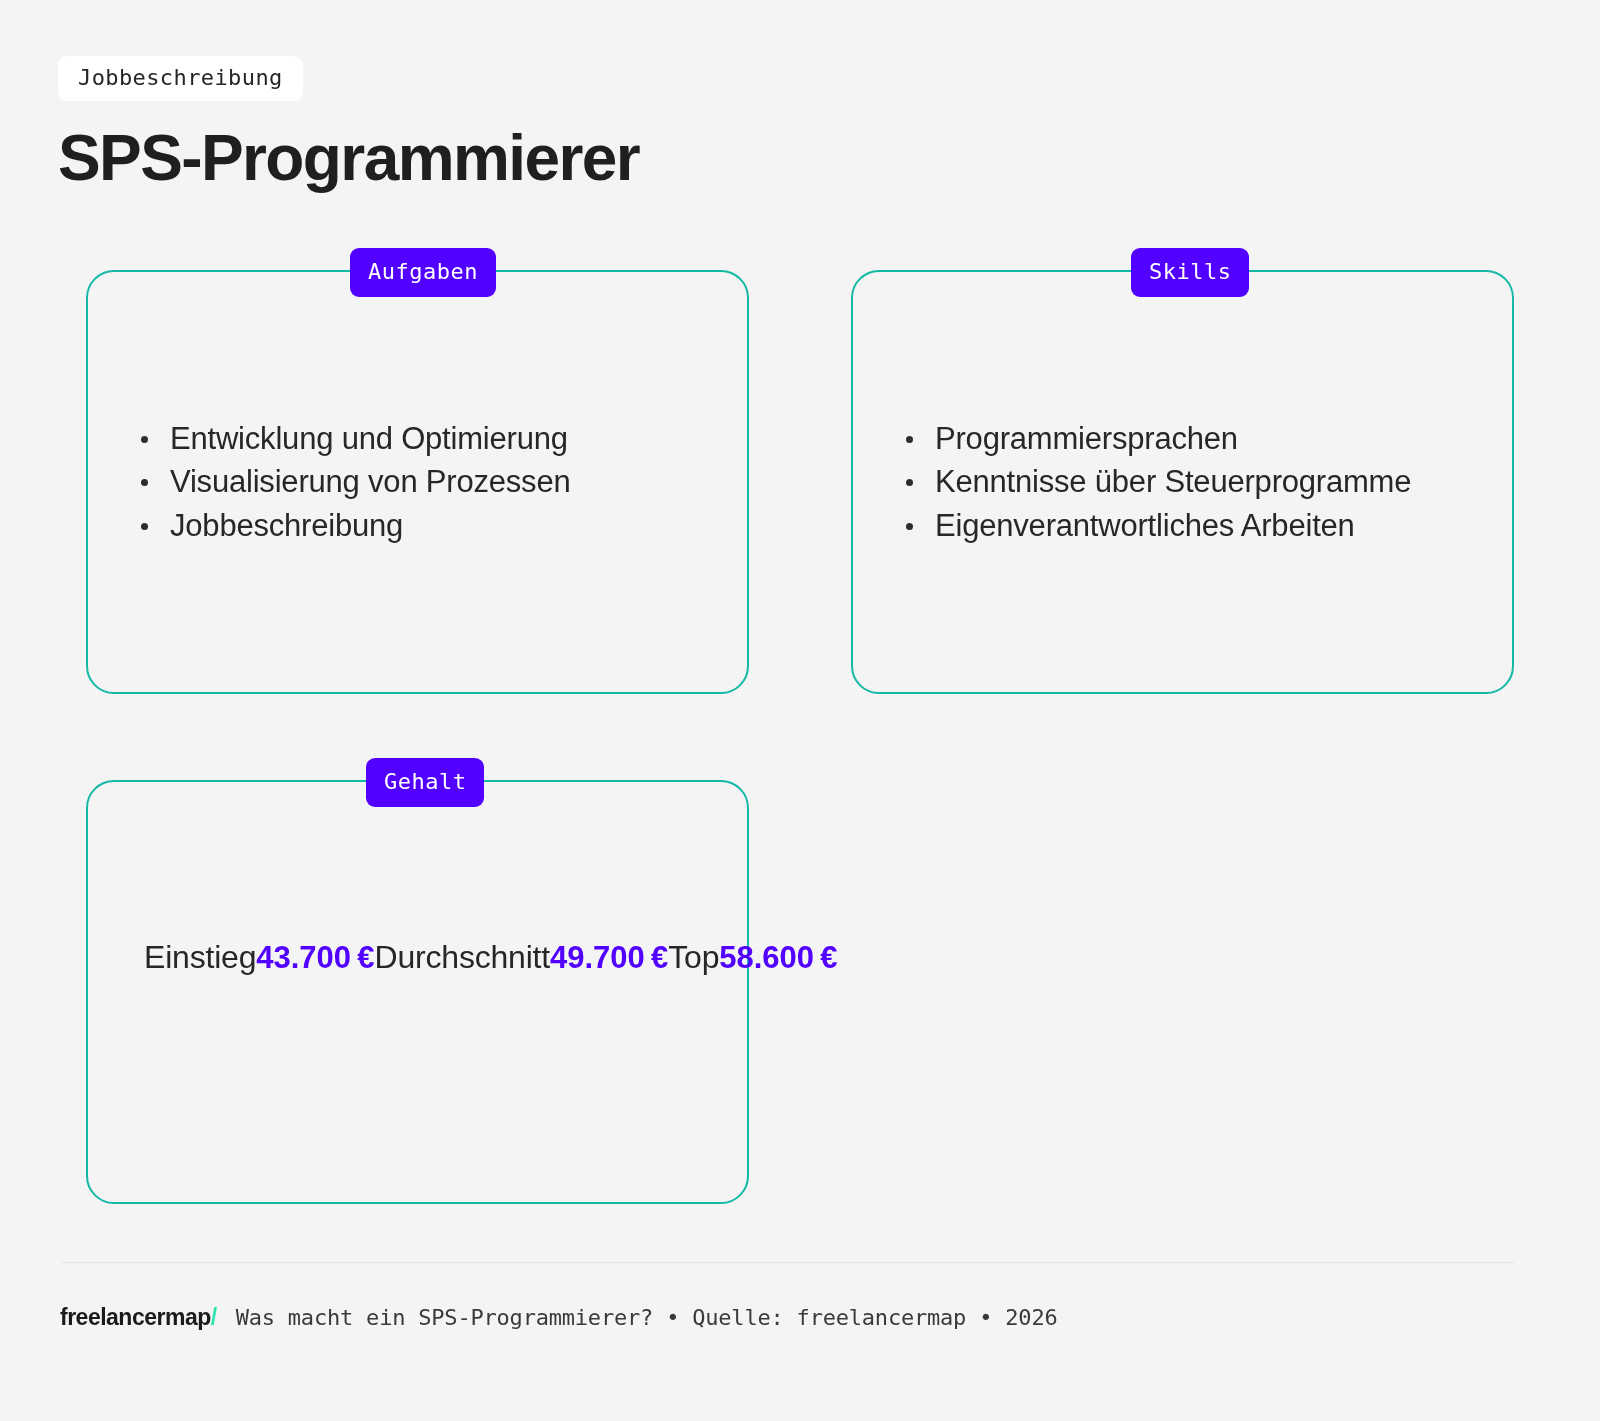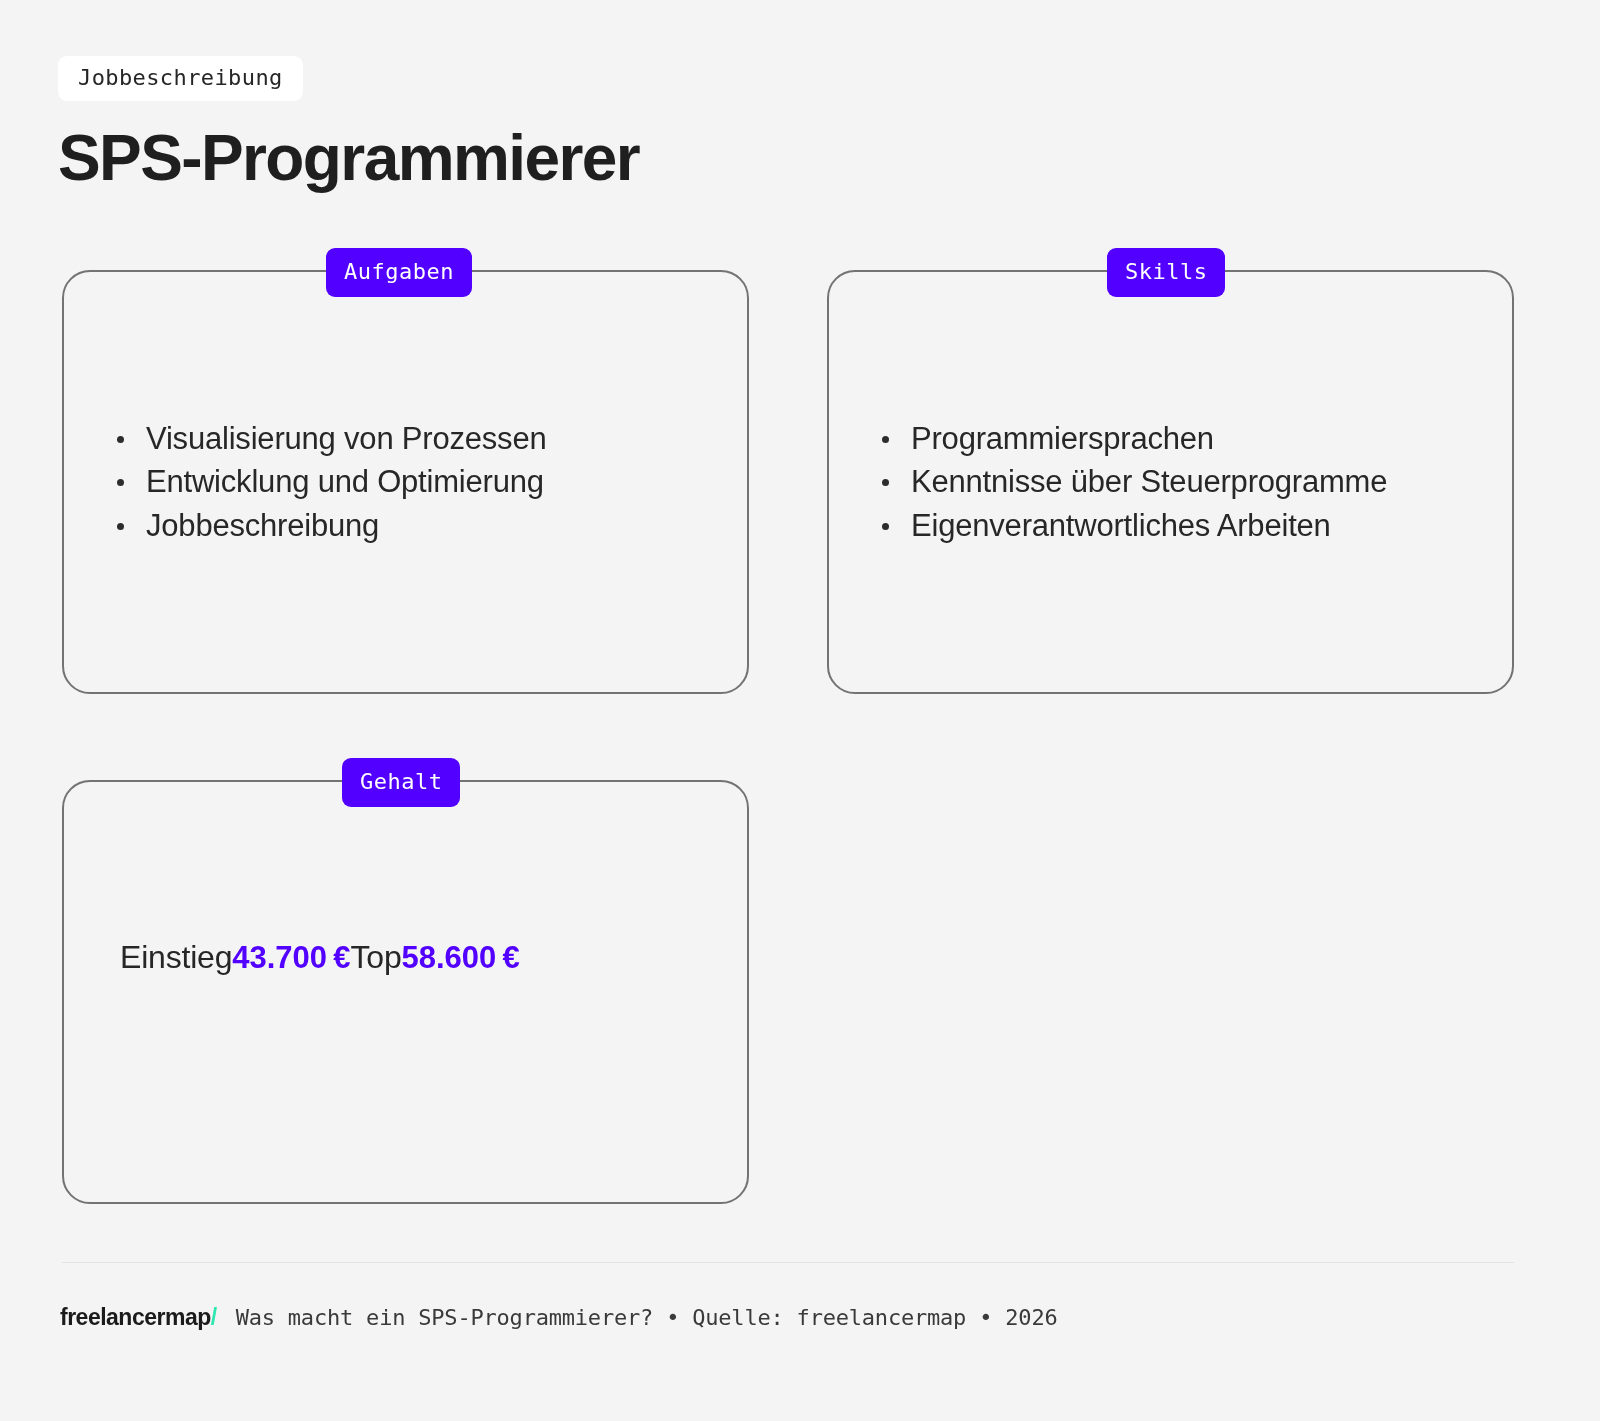--- a/index.html
+++ b/index.html
@@ -59,24 +59,25 @@
     width: 1452px;
     display: grid;
     grid-template-columns: 687px 687px;
     grid-template-rows: 424px 424px;
     column-gap: 78px;
     row-gap: 86px;
   }
 
   .card {
     position: relative;
-    border: 2px solid #737373;
+    border: 2px solid #14b8a6;
     border-radius: 28px;
     background: transparent;
     box-sizing: border-box;
+    margin-left: 24px;
   }
 
   .card-badge {
     position: absolute;
     top: -24px;
     left: 262px;
     background: #5200ff;
     color: #ffffff;
     font-family: "DejaVu Sans Mono", monospace;
     font-size: 22px;
@@ -201,22 +202,22 @@
     <div class="kicker">Jobbeschreibung</div>
     <h1 class="title">SPS-Programmierer</h1>
   </div>
 
   <div class="grid">
 
     <div class="card">
       <div class="card-badge">Aufgaben</div>
       <div class="card-body">
         <ul class="bullets">
+          <li>Entwicklung und Optimierung</li>
           <li>Visualisierung von Prozessen</li>
-          <li>Entwicklung und Optimierung</li>
           <li>Jobbeschreibung</li>
         </ul>
       </div>
     </div>
 
 
     <div class="card short-badge">
       <div class="card-badge">Skills</div>
       <div class="card-body">
         <ul class="bullets">
@@ -232,20 +233,24 @@
       <div class="card-body">
         <div class="salary-list">
 
           <div class="salary-row">
             <span class="salary-label">Einstieg</span>
             <span class="salary-value">43.700 €</span>
           </div>
 
           <div class="salary-sep"></div>
 
+          <div class="salary-row">
+            <span class="salary-label">Durchschnitt</span>
+            <span class="salary-value">49.700 €</span>
+          </div>
 
           <div class="salary-sep"></div>
 
           <div class="salary-row">
             <span class="salary-label">Top</span>
             <span class="salary-value">58.600 €</span>
           </div>
 
         </div>
       </div>

